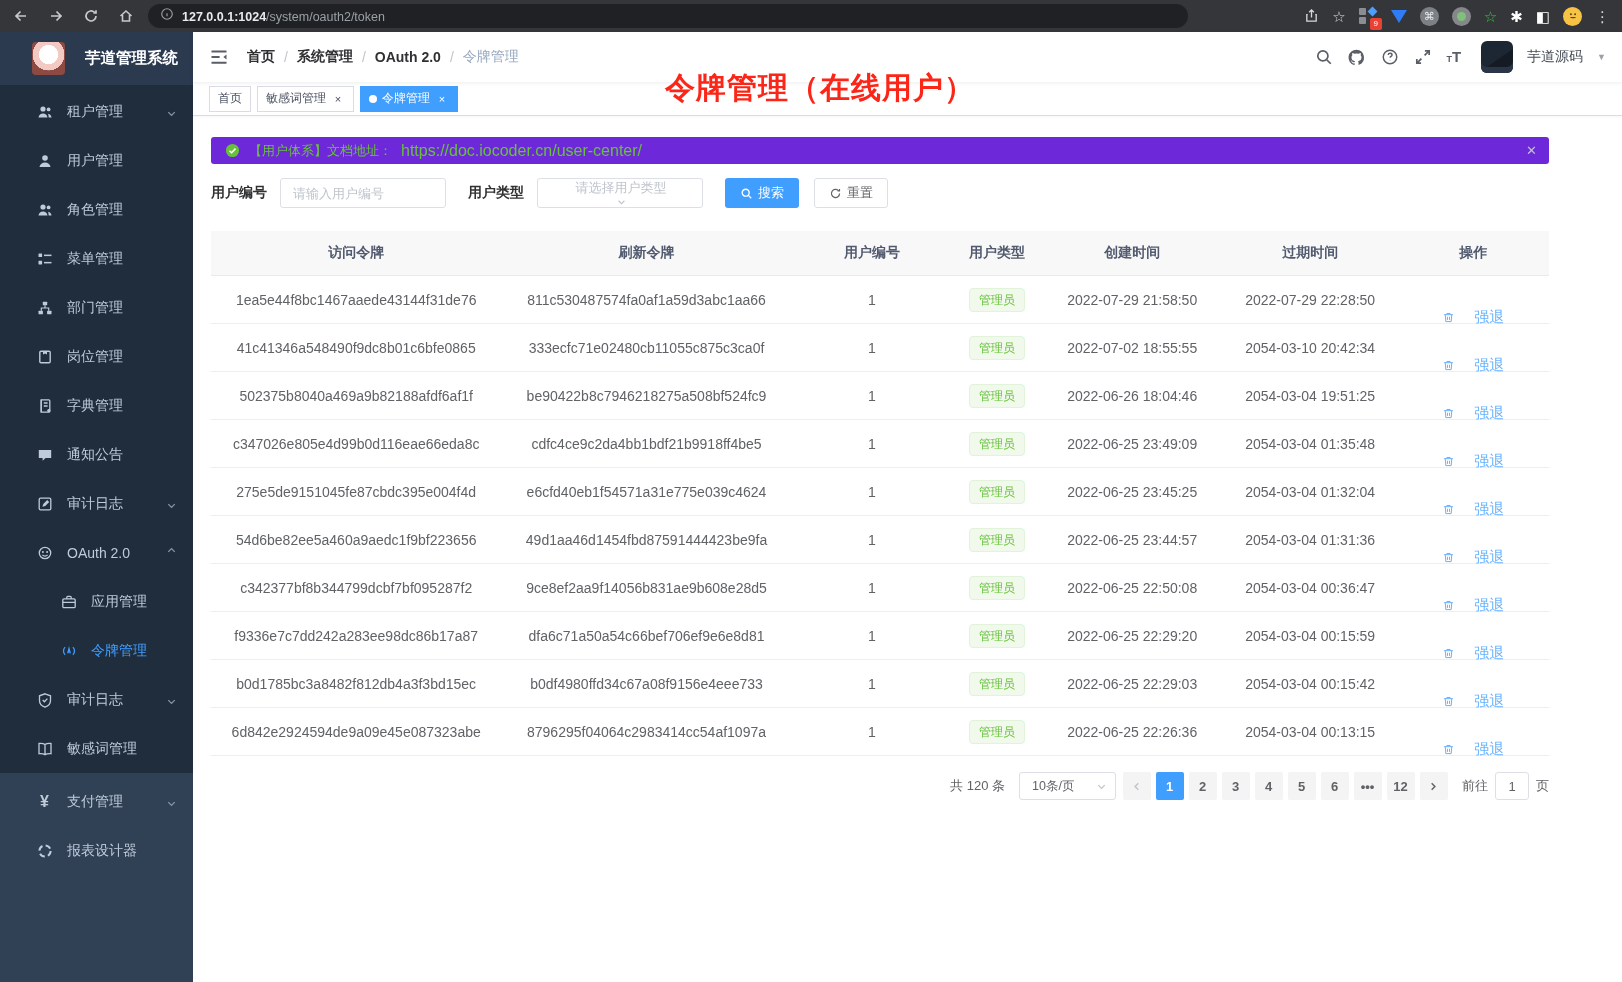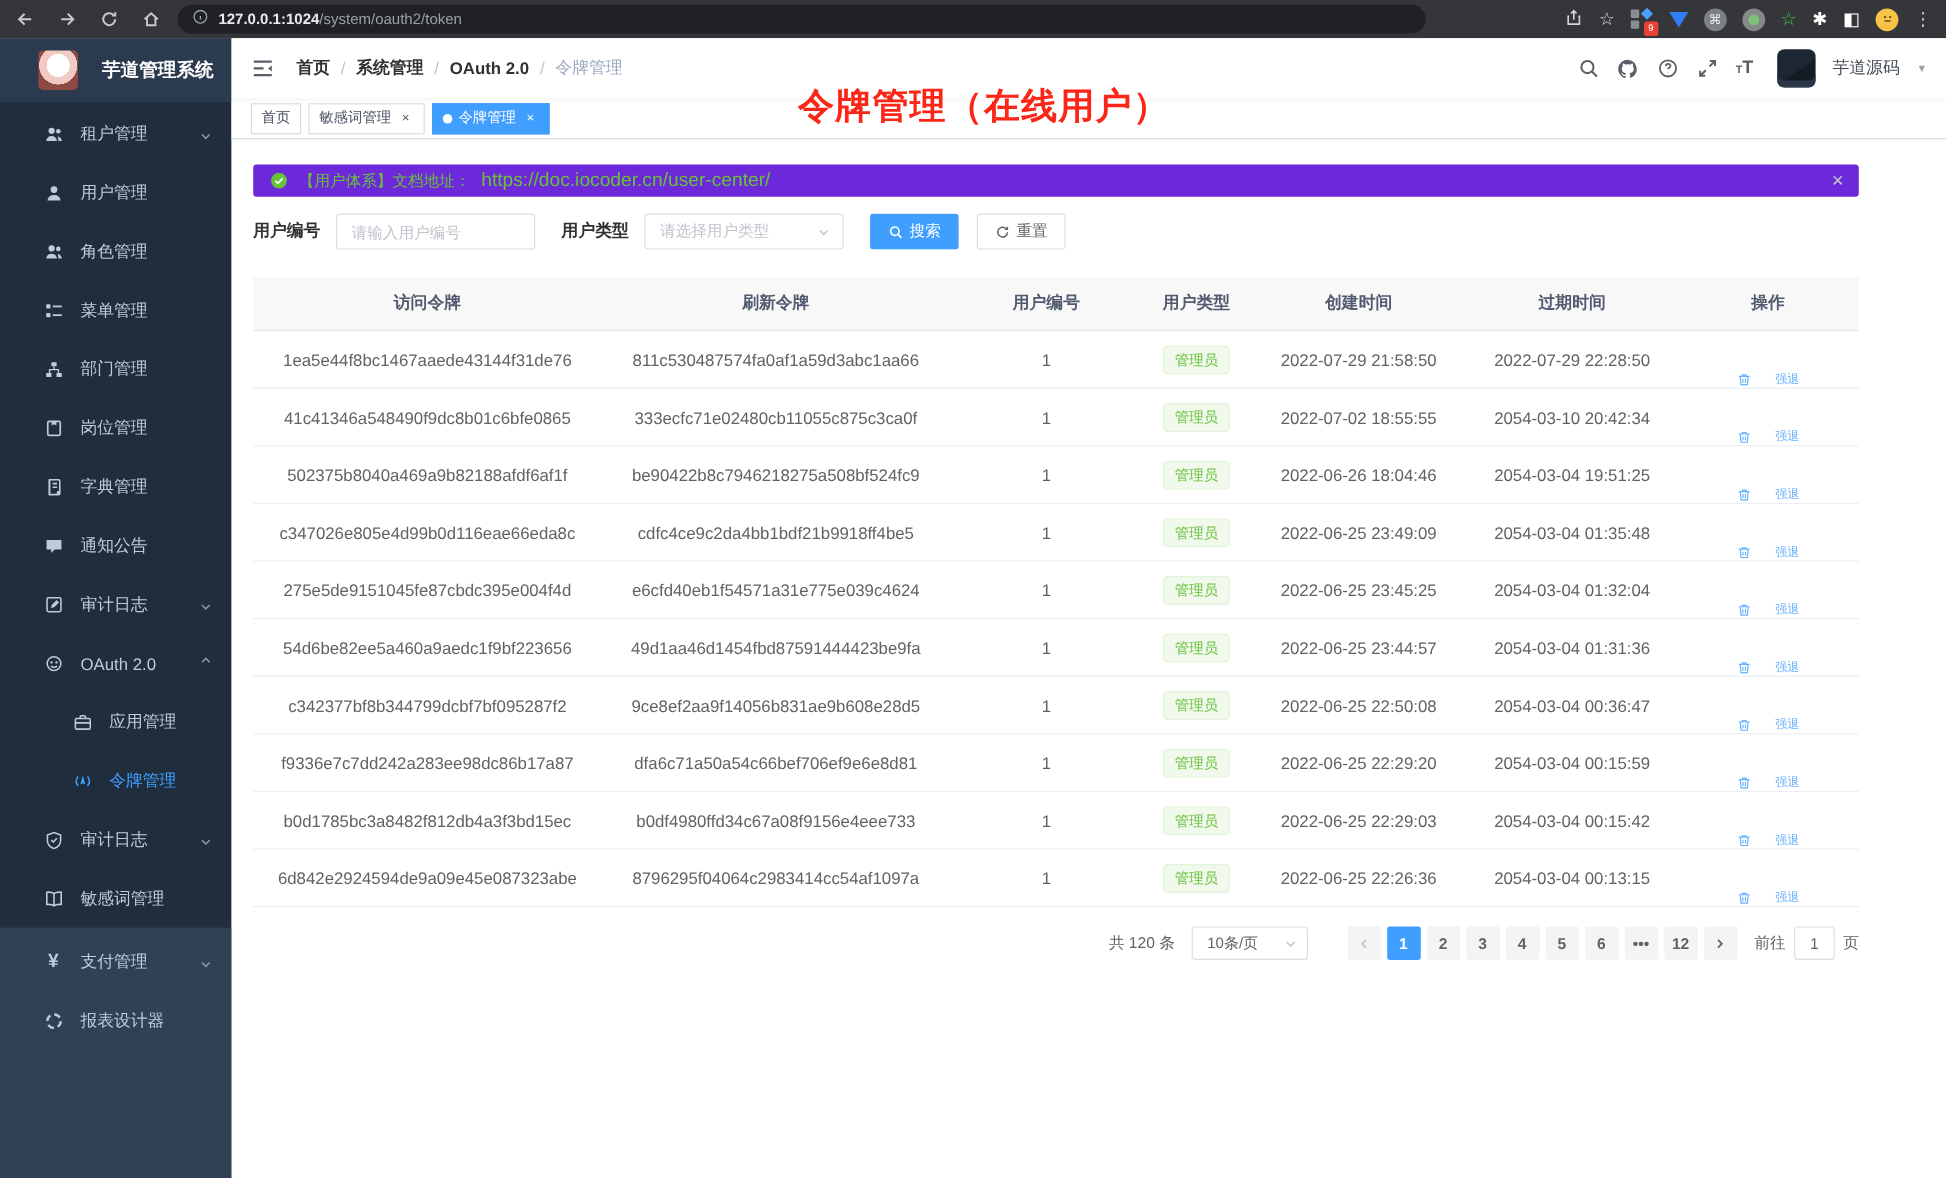--- a/index.html
+++ b/index.html
@@ -77,41 +77,41 @@
 
   .alert { height:27px; background:#6d28d9; border-radius:3px; display:flex; align-items:center; padding:0 14px; gap:9px; position:relative; }
   .alert-text { color:#67c23a; font-size:13px; }
   .alert-link { color:#67c23a; font-size:16px; text-decoration:none; cursor:pointer; }
   .alert-close { position:absolute; right:12px; color:#c0c4cc; font-size:13px; cursor:pointer; }
 
   .filters { display:flex; align-items:center; margin-top:14px; }
   .f-label { font-size:14px; font-weight:700; color:#303133; margin-right:13px; }
   .f-input { width:166px; height:30px; border:1px solid #dcdfe6; border-radius:3px; padding:0 12px; font-size:13px; color:#606266; outline:none; margin-right:22px; font-family:inherit; }
   .f-input::placeholder { color:#bfc4cc; }
-  .f-select { width:166px; height:30px; border:1px solid #dcdfe6; border-radius:3px; padding:0 10px 0 12px; display:flex; align-items:center; justify-content:space-between; color:#bfc4cc; font-size:13px; cursor:pointer; margin-right:22px; }
+  .f-select { width:166px; height:30px; border:1px solid #dcdfe6; border-radius:3px; padding:0 10px 0 12px; display:flex; align-items:center; justify-content:space-between; color:#bfc4cc; font-size:13px; cursor:pointer; margin-right:22px;flex-direction:column; }
   .btn { height:30px; border-radius:3px; font-size:13px; display:inline-flex; align-items:center; gap:5px; padding:0 14px; cursor:pointer; border:1px solid transparent; font-family:inherit; }
   .btn-primary { background:#409eff; color:#fff; margin-right:15px; }
   .btn-plain { background:#fff; border-color:#dcdfe6; color:#606266; }
 
   
   .table { margin-top:23px; font-size:14px; }
   .thead { display:flex; background:#f8f8f9; border-bottom:1px solid #e8eaec; }
   .th { padding:13px 0; text-align:center; color:#515a6e; font-weight:700; }
   .tr { display:flex; align-items:center; height:48px; border-bottom:1px solid #ebeef5; color:#606266; }
   .td { text-align:center; }
   .c0,.c1 { width:21.7%; } .c2 { width:12%; } .c3 { width:6.7%; }
   .c4 { width:13.5%; } .c5 { width:13.1%; } .c6 { width:11.3%; }
   .badge { display:inline-block; background:#f0f9eb; border:1px solid #e1f3d8; color:#67c23a; font-size:12px; height:24px; line-height:22px; padding:0 9px; border-radius:4px; }
-  .action { color:#66b1ff; font-size:10px; display:inline-flex; align-items:center; gap:19px; cursor:pointer; text-decoration:none;margin-top:36px; }
+  .action { color:#66b1ff; font-size:15px; display:inline-flex; align-items:center; gap:19px; cursor:pointer; text-decoration:none;margin-top:36px; }
   .action svg { width:13px; height:13px; }
 
   
   .pager { display:flex; align-items:center; justify-content:flex-end; margin-top:16px; padding-bottom:30px; }
   .total { color:#606266; font-size:13px; margin-right:14px; }
-  .size-select { width:97px; height:28px; border:1px solid #dcdfe6; border-radius:3px; display:flex; align-items:center; justify-content:space-between; padding:0 8px 0 12px; color:#606266; font-size:12.5px; cursor:pointer; margin-right:30px; }
+  .size-select { width:97px; height:28px; border:1px solid #dcdfe6; border-radius:3px; display:flex; align-items:center; justify-content:space-between; padding:0 8px 0 12px; color:#606266; font-size:12.5px; cursor:pointer; margin-right:4px; }
   .pages { display:flex; align-items:center; }
   .page-btn { min-width:28px; height:28px; padding:0 3px; border-radius:2px; background:#f4f4f5; color:#606266; font-size:13px; font-weight:700; display:flex; align-items:center; justify-content:center; margin:0 2.5px; cursor:pointer; }
   .page-btn.active { background:#409eff; color:#fff; }
   .page-btn.nav-prev { color:#c0c4cc; }
   .page-btn.nav-next { color:#606266; }
   .goto { display:flex; align-items:center; gap:7px; margin-left:12px; color:#606266; font-size:13px; }
   .goto input { width:34px; height:28px; border:1px solid #dcdfe6; border-radius:3px; text-align:center; font-size:13px; color:#606266; outline:none; font-family:inherit; }
   .chev-svg { width:11px; height:11px; color:#c0c4cc; }
 </style>
 </head>

